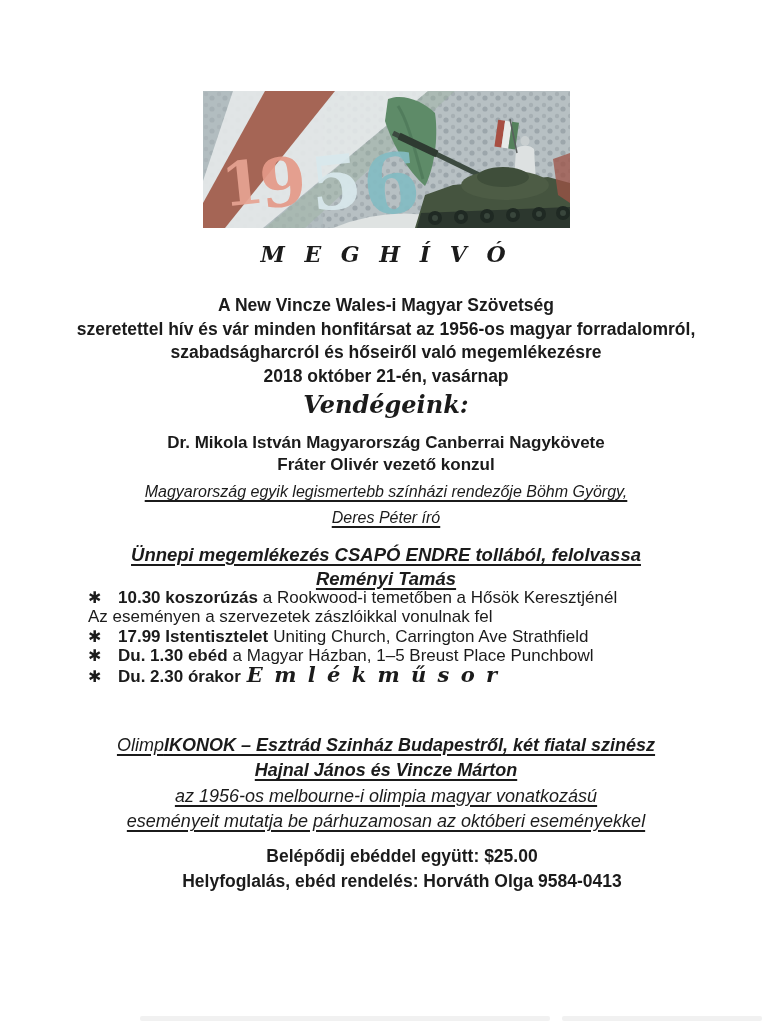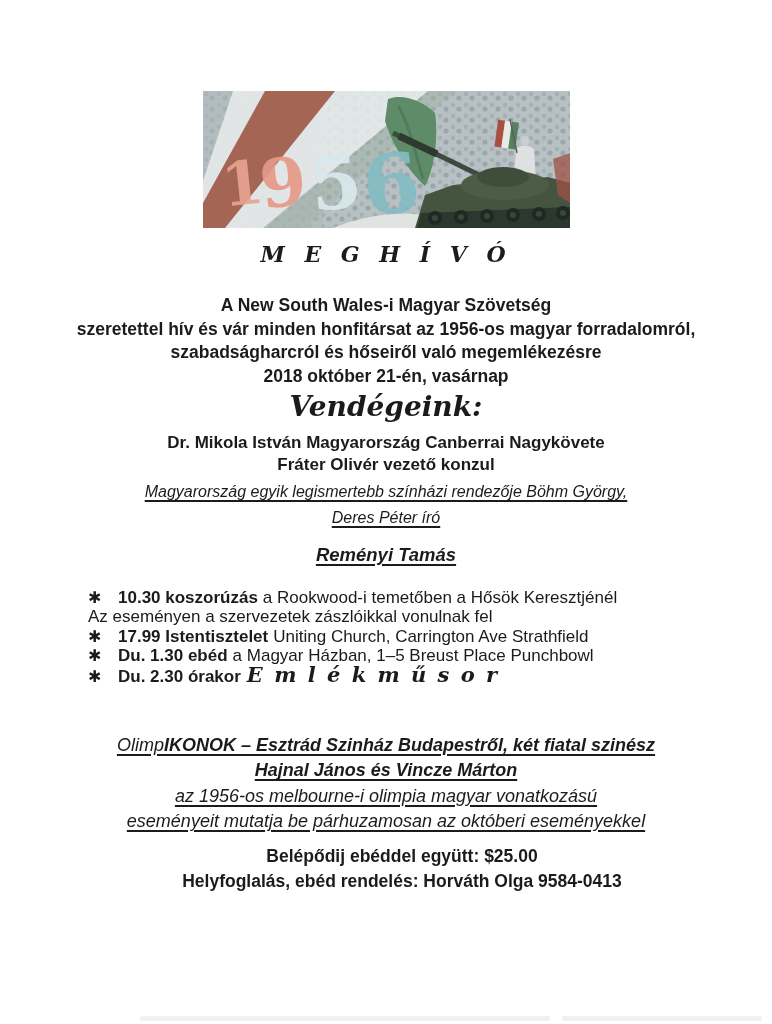--- a/index.html
+++ b/index.html
@@ -14,21 +14,21 @@
 
   .title {
     top:241px; font-family:"DejaVu Serif", serif; font-style:italic; font-weight:600;
     font-size:22px; letter-spacing:6px;
   }
 
   .intro { top:294px; font-weight:bold; font-size:17.5px; line-height:23.5px; }
 
   .vendegeink {
     top:390px; font-family:"DejaVu Serif", serif; font-style:italic; font-weight:bold;
-    font-size:28px;
+    font-size:24px;
   }
 
   .guest-bold { top:432px; font-weight:bold; font-size:17px; line-height:22px; }
 
   .guest-ital { top:479px; font-style:italic; font-size:16px; line-height:26px; }
   .guest-ital .u, .ceremony .u, .olimp .u { text-decoration:underline; text-decoration-thickness:1.5px; text-underline-offset:3px; }
 
   .ceremony { top:543px; font-weight:bold; font-style:italic; font-size:18.5px; line-height:23.5px; }
 
   .sched { position:absolute; left:88px; top:588px; width:640px; font-size:17px; line-height:19.3px; }
@@ -117,38 +117,39 @@
         <text x="58" y="108" font-size="67" fill="#e59a88">9</text>
         <text x="108" y="116" font-size="74" fill="#d9e9ed">5</text>
         <text x="160" y="126" font-size="82" fill="#84bcc3">6</text>
       </g>
     </svg>
   </div>
 
   <div class="abs center title">M E G H Í V Ó</div>
 
   <div class="abs center intro">
-    <div>A New South Wales-i Magyar Szövetség</div>
+    <div>A New Vincze Wales-i Magyar Szövetség</div>
     <div>szeretettel hív és vár minden honfitársat az 1956-os magyar forradalomról,</div>
     <div>szabadságharcról és hőseiről való megemlékezésre</div>
     <div>2018 október 21-én, vasárnap</div>
   </div>
 
   <div class="abs center vendegeink">Vendégeink:</div>
 
   <div class="abs center guest-bold">
     <div>Dr. Mikola István Magyarország Canberrai Nagykövete</div>
     <div>Fráter Olivér vezető konzul</div>
   </div>
   <div class="abs center guest-ital">
     <div><span class="u">Magyarország egyik legismertebb színházi rendezője Böhm György,</span></div>
     <div><span class="u">Deres Péter író</span></div>
   </div>
 
   <div class="abs center ceremony">
+    <div><span class="u">Ünnepi megemlékezés CSAPÓ ENDRE tollából, felolvassa</span></div>
     <div><span class="u">Reményi Tamás</span></div>
   </div>
 
   <div class="sched">
     <div class="row">
       <span class="bullet">✱</span><span class="b">10.30 koszorúzás</span><span class="r">a Rookwood-i temetőben a Hősök Keresztjénél</span>
     </div>
     <div class="row">
       <span>Az eseményen a szervezetek zászlóikkal vonulnak fel</span>
     </div>

